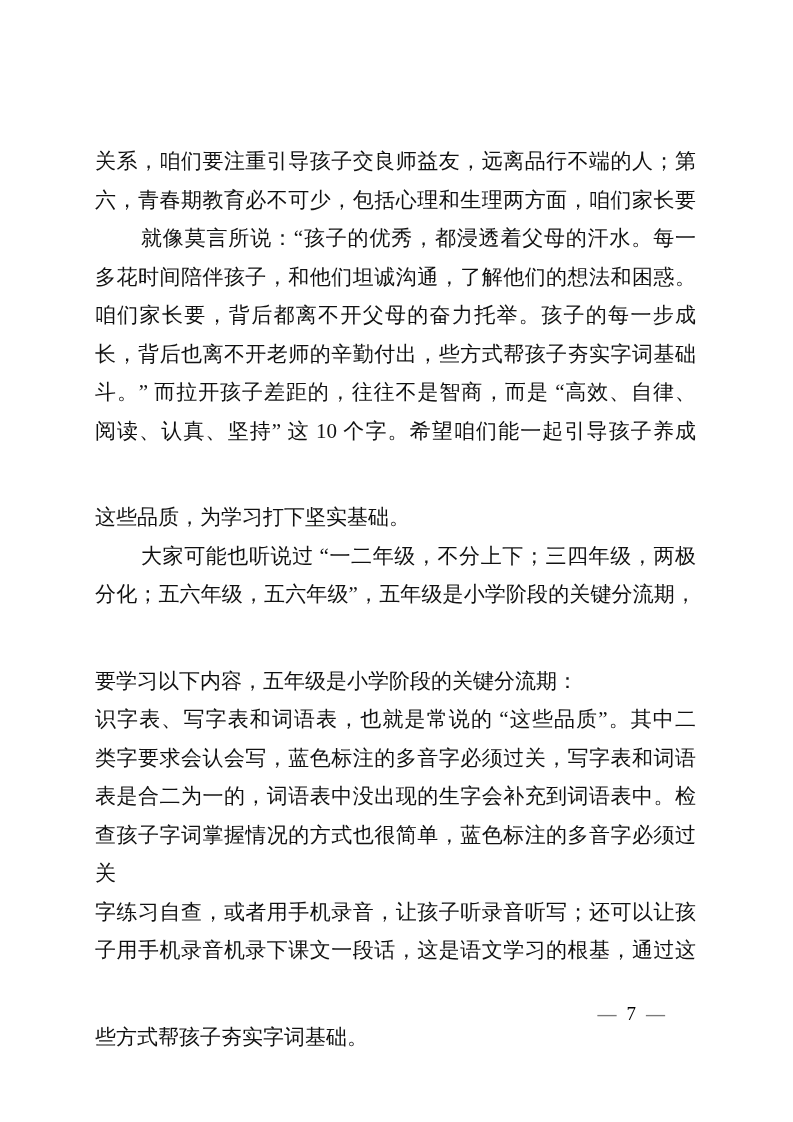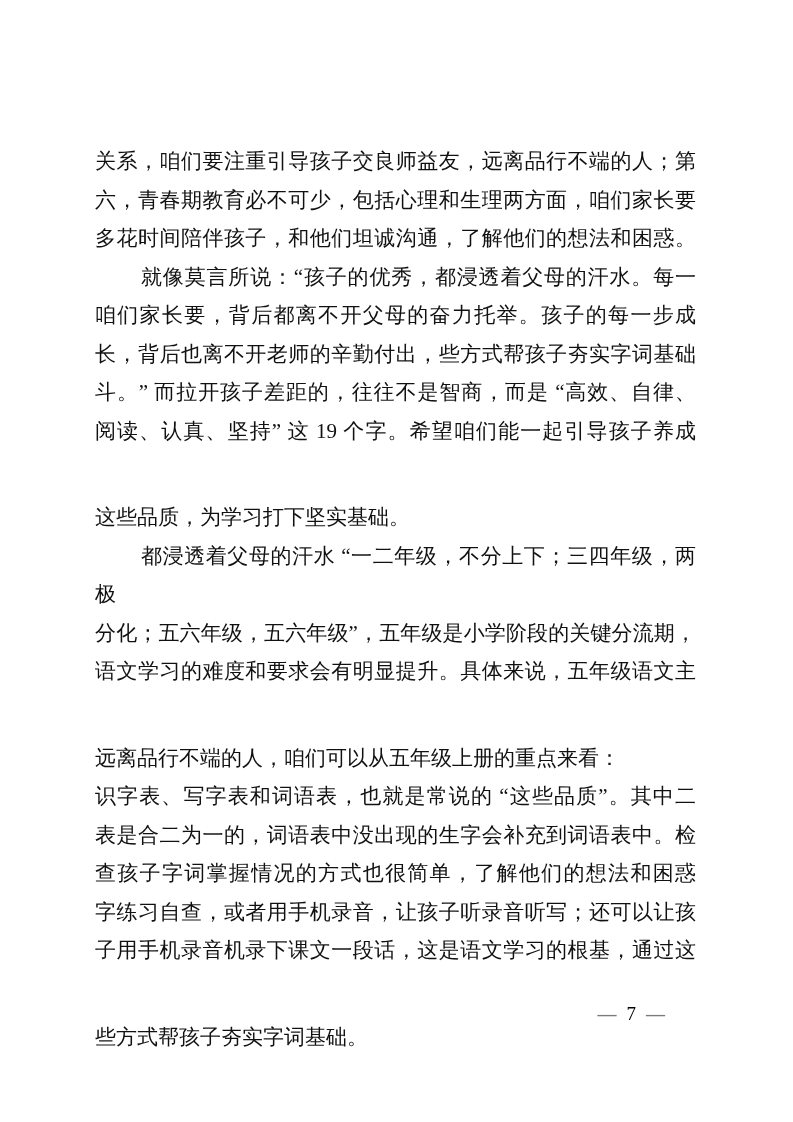--- a/index.html
+++ b/index.html
@@ -61,34 +61,34 @@
   }
 </style>
 </head>
 <body>
 
 <div class="page">
 
   <div class="text-block">
       <div class="line">关系，咱们要注重引导孩子交良师益友，远离品行不端的人；第</div>
       <div class="line">六，青春期教育必不可少，包括心理和生理两方面，咱们家长要</div>
+      <div class="line indent">就像莫言所说：“孩子的优秀，都浸透着父母的汗水。每一</div>
       <div class="line">多花时间陪伴孩子，和他们坦诚沟通，了解他们的想法和困惑。</div>
-      <div class="line indent">就像莫言所说：“孩子的优秀，都浸透着父母的汗水。每一</div>
       <div class="line">咱们家长要，背后都离不开父母的奋力托举。孩子的每一步成</div>
       <div class="line">长，背后也离不开老师的辛勤付出，些方式帮孩子夯实字词基础</div>
       <div class="line">斗。” 而拉开孩子差距的，往往不是智商，而是 “高效、自律、</div>
-      <div class="line">阅读、认真、坚持” 这 19 个字。希望咱们能一起引导孩子养成</div>
+      <div class="line">阅读、认真、坚持” 这 10 个字。希望咱们能一起引导孩子养成</div>
       <div class="line end">这些品质，为学习打下坚实基础。</div>
-      <div class="line indent">都浸透着父母的汗水 “一二年级，不分上下；三四年级，两极</div>
+      <div class="line indent">大家可能也听说过 “一二年级，不分上下；三四年级，两极</div>
       <div class="line">分化；五六年级，五六年级”，五年级是小学阶段的关键分流期，</div>
-      <div class="line">语文学习的难度和要求会有明显提升。具体来说，五年级语文主</div>
-      <div class="line end">远离品行不端的人，咱们可以从五年级上册的重点来看：</div>
+      <div class="line end">要学习以下内容，五年级是小学阶段的关键分流期：</div>
       <div class="line">识字表、写字表和词语表，也就是常说的 “这些品质”。其中二</div>
+      <div class="line">类字要求会认会写，蓝色标注的多音字必须过关，写字表和词语</div>
       <div class="line">表是合二为一的，词语表中没出现的生字会补充到词语表中。检</div>
-      <div class="line">查孩子字词掌握情况的方式也很简单，了解他们的想法和困惑</div>
+      <div class="line">查孩子字词掌握情况的方式也很简单，蓝色标注的多音字必须过关</div>
       <div class="line">字练习自查，或者用手机录音，让孩子听录音听写；还可以让孩</div>
       <div class="line">子用手机录音机录下课文一段话，这是语文学习的根基，通过这</div>
       <div class="line end">些方式帮孩子夯实字词基础。</div>
     </div>
 
   <div class="page-number">
     <span class="dash">—</span>
     <span class="num">7</span>
     <span class="dash">—</span>
   </div>

